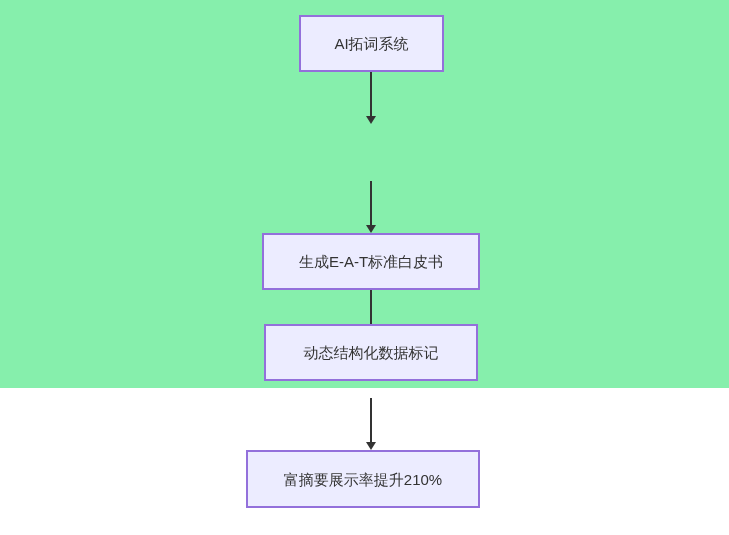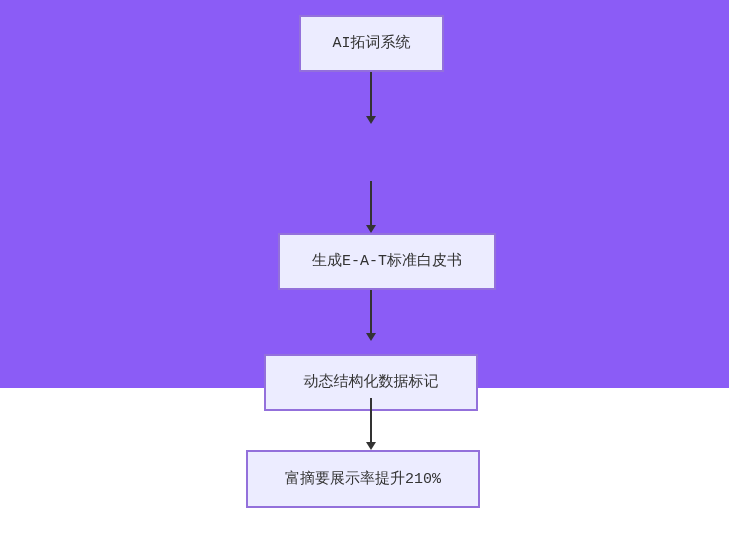--- a/index.html
+++ b/index.html
@@ -3,44 +3,43 @@
 <meta charset="utf-8">
 <style>
   * { margin: 0; padding: 0; box-sizing: border-box; }
   html, body { width: 729px; height: 535px; overflow: hidden; }
   body { font-family: "Liberation Sans", "DejaVu Sans", sans-serif; }
 
   .canvas {
     position: relative;
     width: 729px;
     height: 388px;
-    background: #8b5cf6;
-    font-family: Liberation Mono, monospace;
+    background: #86efac;
   }
 
   .flow-node {
     position: absolute;
     display: flex;
     align-items: center;
     justify-content: center;
     background: #ECECFF;
     border: 2px solid #9370DB;
     color: #333333;
     font-size: 15px;
     line-height: 1;
     text-align: center;
     white-space: nowrap;
     padding: 0 14px;
   }
 
   
   .n1 { left: 299px; top: 15px;  width: 145px; height: 57px; }
   .n2 { left: 275px; top: 124px; width: 191px; height: 57px; }
-  .n3 { left: 278px; top: 233px; width: 218px; height: 57px; }
-  .n4 { left: 264px; top: 354px; width: 214px; height: 57px; }
+  .n3 { left: 262px; top: 233px; width: 218px; height: 57px; }
+  .n4 { left: 264px; top: 324px; width: 214px; height: 57px; }
   .n5 { left: 246px; top: 450px; width: 234px; height: 58px; }
 
   .arrow {
     position: absolute;
     left: 366px;          
     width: 10px;
     display: flex;
     flex-direction: column;
     align-items: center;
   }

